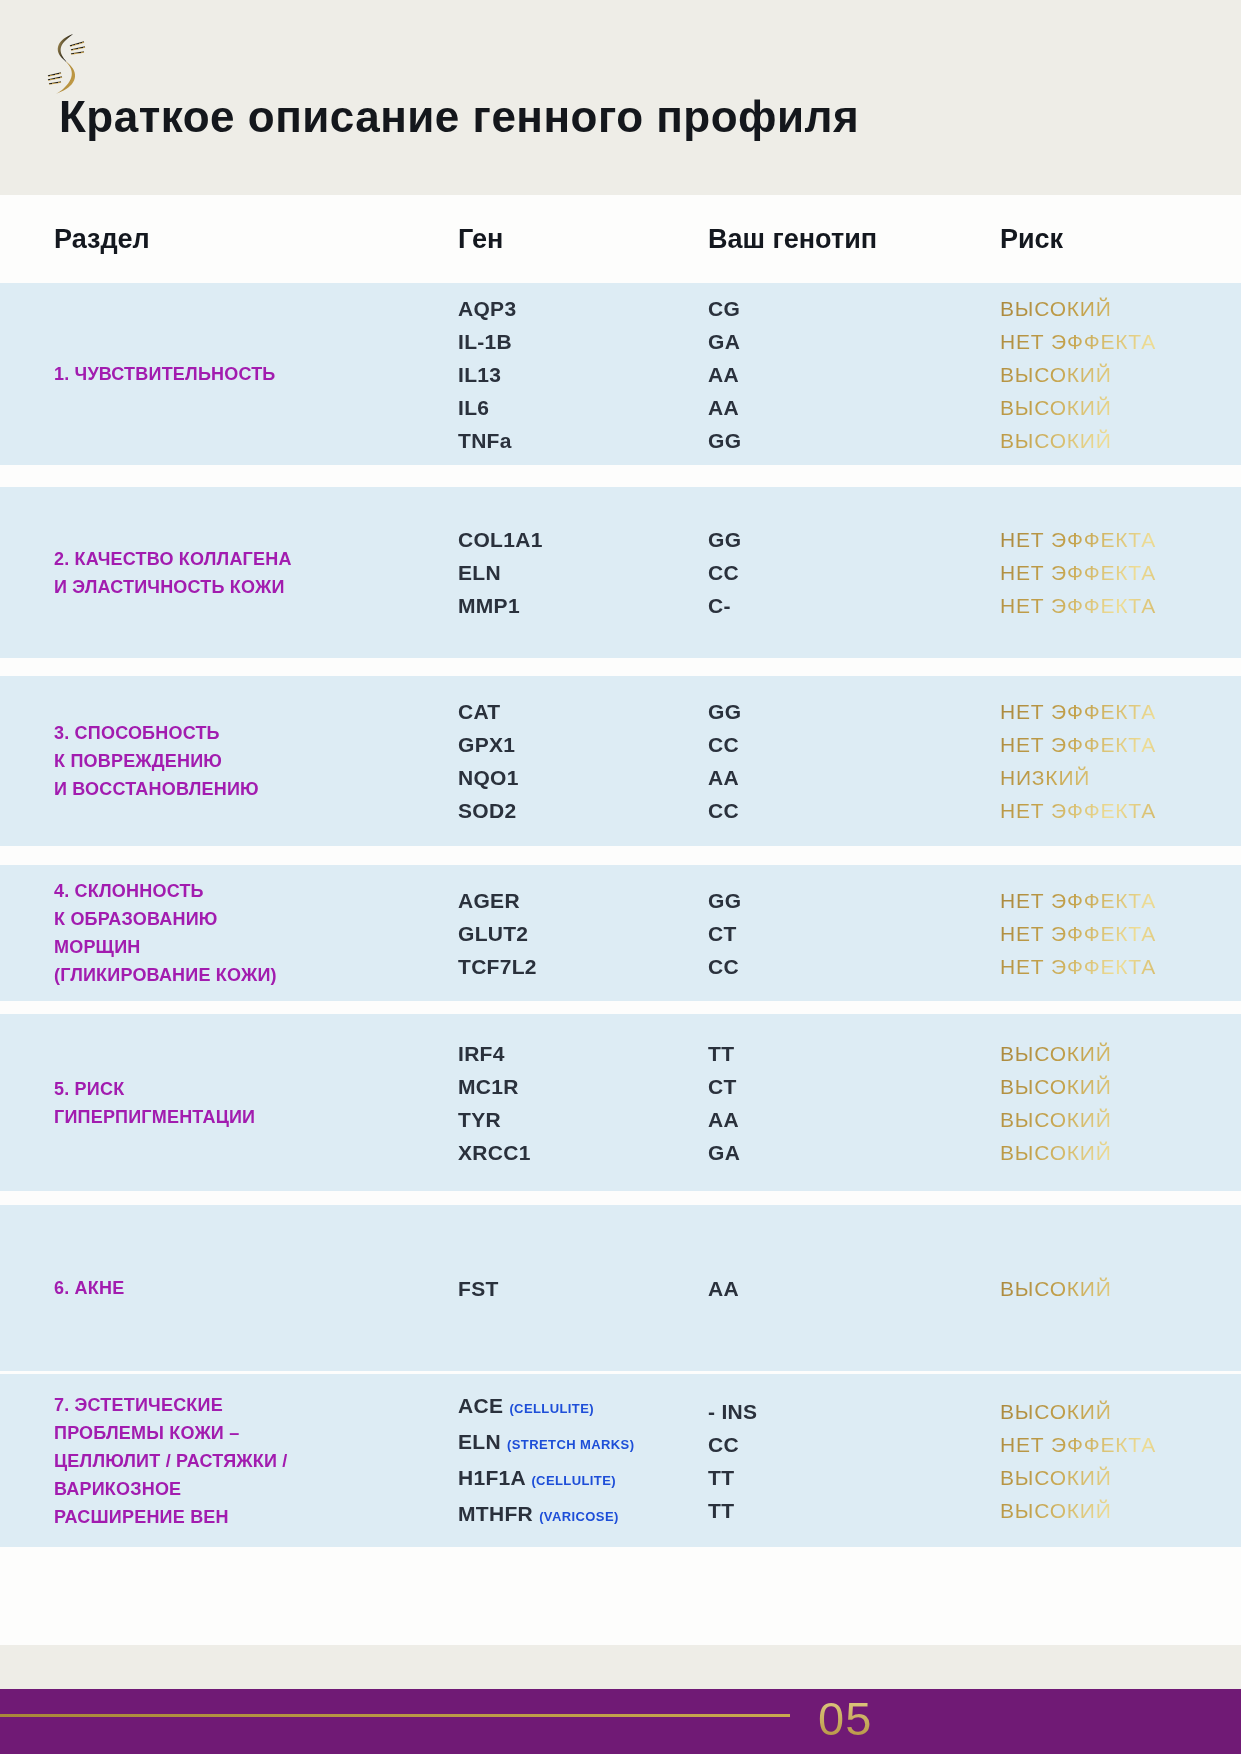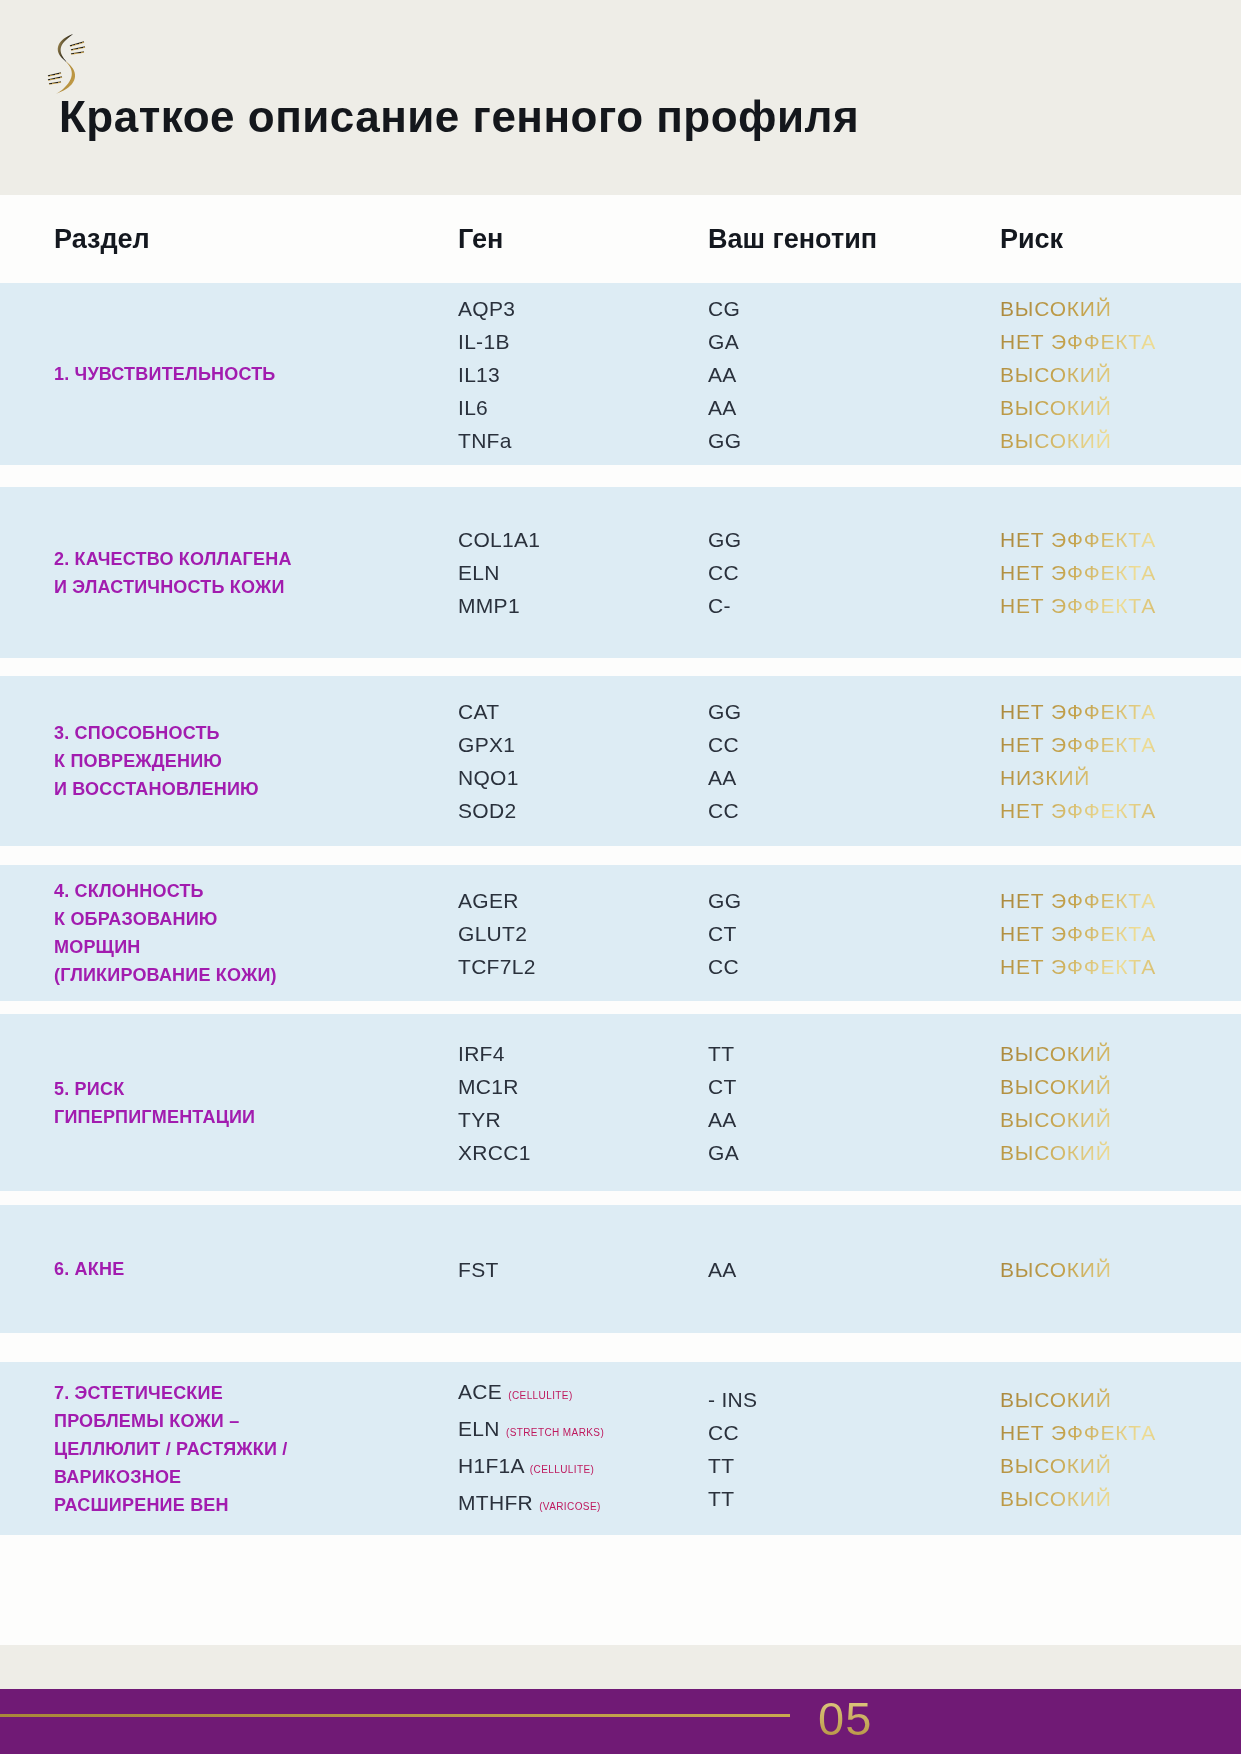--- a/index.html
+++ b/index.html
@@ -20,23 +20,23 @@
            align-items:center; padding-left:54px; }
   .thead .th { font-size:27px; font-weight:700; color:#14181f; }
 
   
   .block { background:#ddecf4; display:grid;
            grid-template-columns:404px 250px 292px 1fr;
            align-items:center; padding-left:54px; }
   .col-section { padding-right:20px; }
   .sec-title-line { font-size:18px; line-height:28px; font-weight:700;
                     color:#a21caf; letter-spacing:.2px; }
-  .gene-line, .geno-line { font-size:21px; line-height:33px; font-weight:400;
+  .gene-line, .geno-line { font-size:21px; line-height:33px; font-weight:700;
                            color:#2a313c; letter-spacing:.3px; }
-  .gene-note { font-size:10px; letter-spacing:.4px; color:#be185d; }
+  .gene-note { font-size:13px; letter-spacing:.4px; color:#1d4ed8; }
   .col-risk { background:linear-gradient(115deg,#a9873d 0%,#c3a14b 28%,
               #eedd96 55%, #c9a955 78%, #ab8a3e 100%);
               -webkit-background-clip:text; background-clip:text;
               color:transparent; -webkit-text-fill-color:transparent; }
   .risk-line { font-size:21px; line-height:33px; font-weight:500; letter-spacing:.8px; }
 
   
   .footer { position:relative; height:109px; background:#701a75;margin-top:44px; }
   .footer-rule { position:absolute; left:0; top:25px; width:790px; height:3px;
                  background:linear-gradient(90deg,#a9883a,#c9a94f); }
@@ -195,21 +195,21 @@
             <div class="geno-line">AA</div>
             <div class="geno-line">GA</div>
           </div>
           <div class="col col-risk">
             <div class="risk-line">ВЫСОКИЙ</div>
             <div class="risk-line">ВЫСОКИЙ</div>
             <div class="risk-line">ВЫСОКИЙ</div>
             <div class="risk-line">ВЫСОКИЙ</div>
           </div>
         </div>
-        <div class="block" style="height: 128px; margin-bottom: 29px;">
+        <div class="block" style="height: 166px; margin-bottom: 3px;">
           <div class="col col-section">
             <div class="sec-title-line">6. АКНЕ</div>
           </div>
           <div class="col col-gene">
             <div class="gene-line"><span>FST</span></div>
           </div>
           <div class="col col-geno">
             <div class="geno-line">AA</div>
           </div>
           <div class="col col-risk">

